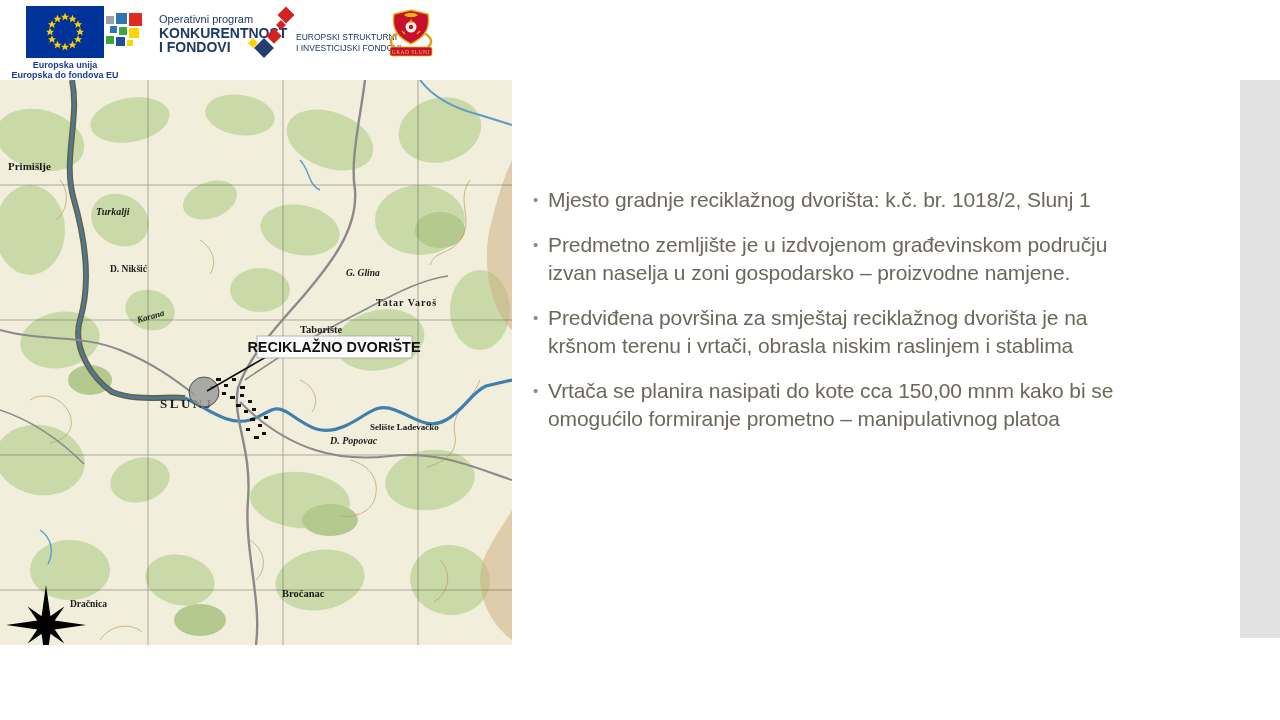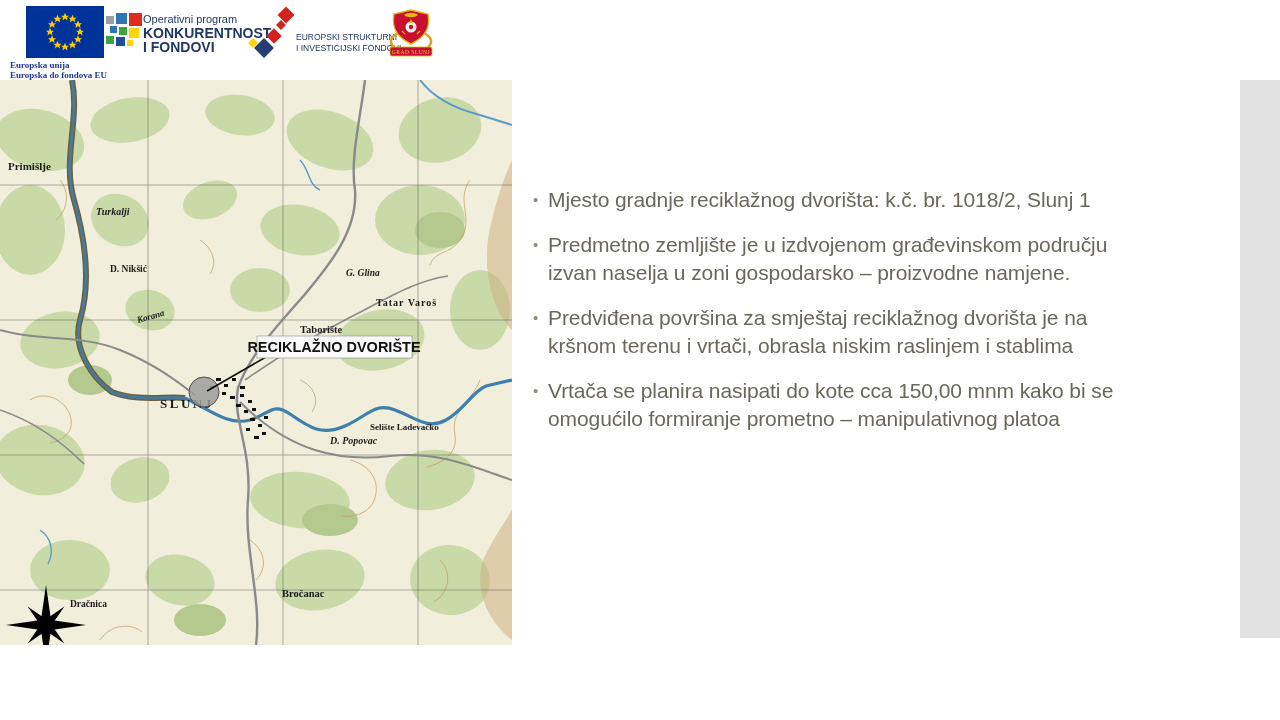--- a/index.html
+++ b/index.html
@@ -1,25 +1,25 @@
 <!DOCTYPE html>
 <html><head>
 <meta charset="utf-8">
 <style>
   html,body{margin:0;padding:0;background:#ffffff;}
   .slide{position:relative;width:1280px;height:720px;background:#ffffff;overflow:hidden;
          font-family:"Liberation Sans",sans-serif;}
 
   
   .header{position:absolute;left:0;top:0;width:1280px;height:80px;}
-  .eu-block{position:absolute;left:10px;top:6px;width:110px;text-align:left;font-family:Liberation Serif, serif;}
+  .eu-block{position:absolute;left:10px;top:6px;width:110px;text-align:center;}
   .eu-flag{display:block;margin:0 auto;}
   .eu-caption{margin-top:2px;font-size:9px;font-weight:bold;color:#1f3a8f;line-height:10px;}
   .opkk{position:absolute;left:106px;top:13px;display:flex;align-items:flex-start;}
-  .opkk-text{margin-left:0;color:#1f3864;}
+  .opkk-text{margin-left:16px;color:#1f3864;}
   .opkk-line1{font-size:11px;line-height:13px;}
   .opkk-line2,.opkk-line3{font-size:14px;font-weight:bold;line-height:14px;}
   .esif{position:absolute;left:246px;top:6px;display:flex;align-items:center;}
   .esif-text{margin-left:2px;color:#1f3864;font-size:8.5px;line-height:11px;margin-top:18px;}
   .esif-text b{font-weight:normal;}
   .coat{position:absolute;left:384px;top:7px;}
 
   
   .map-panel{position:absolute;left:0;top:80px;width:512px;height:565px;font-weight:bold;}
 

